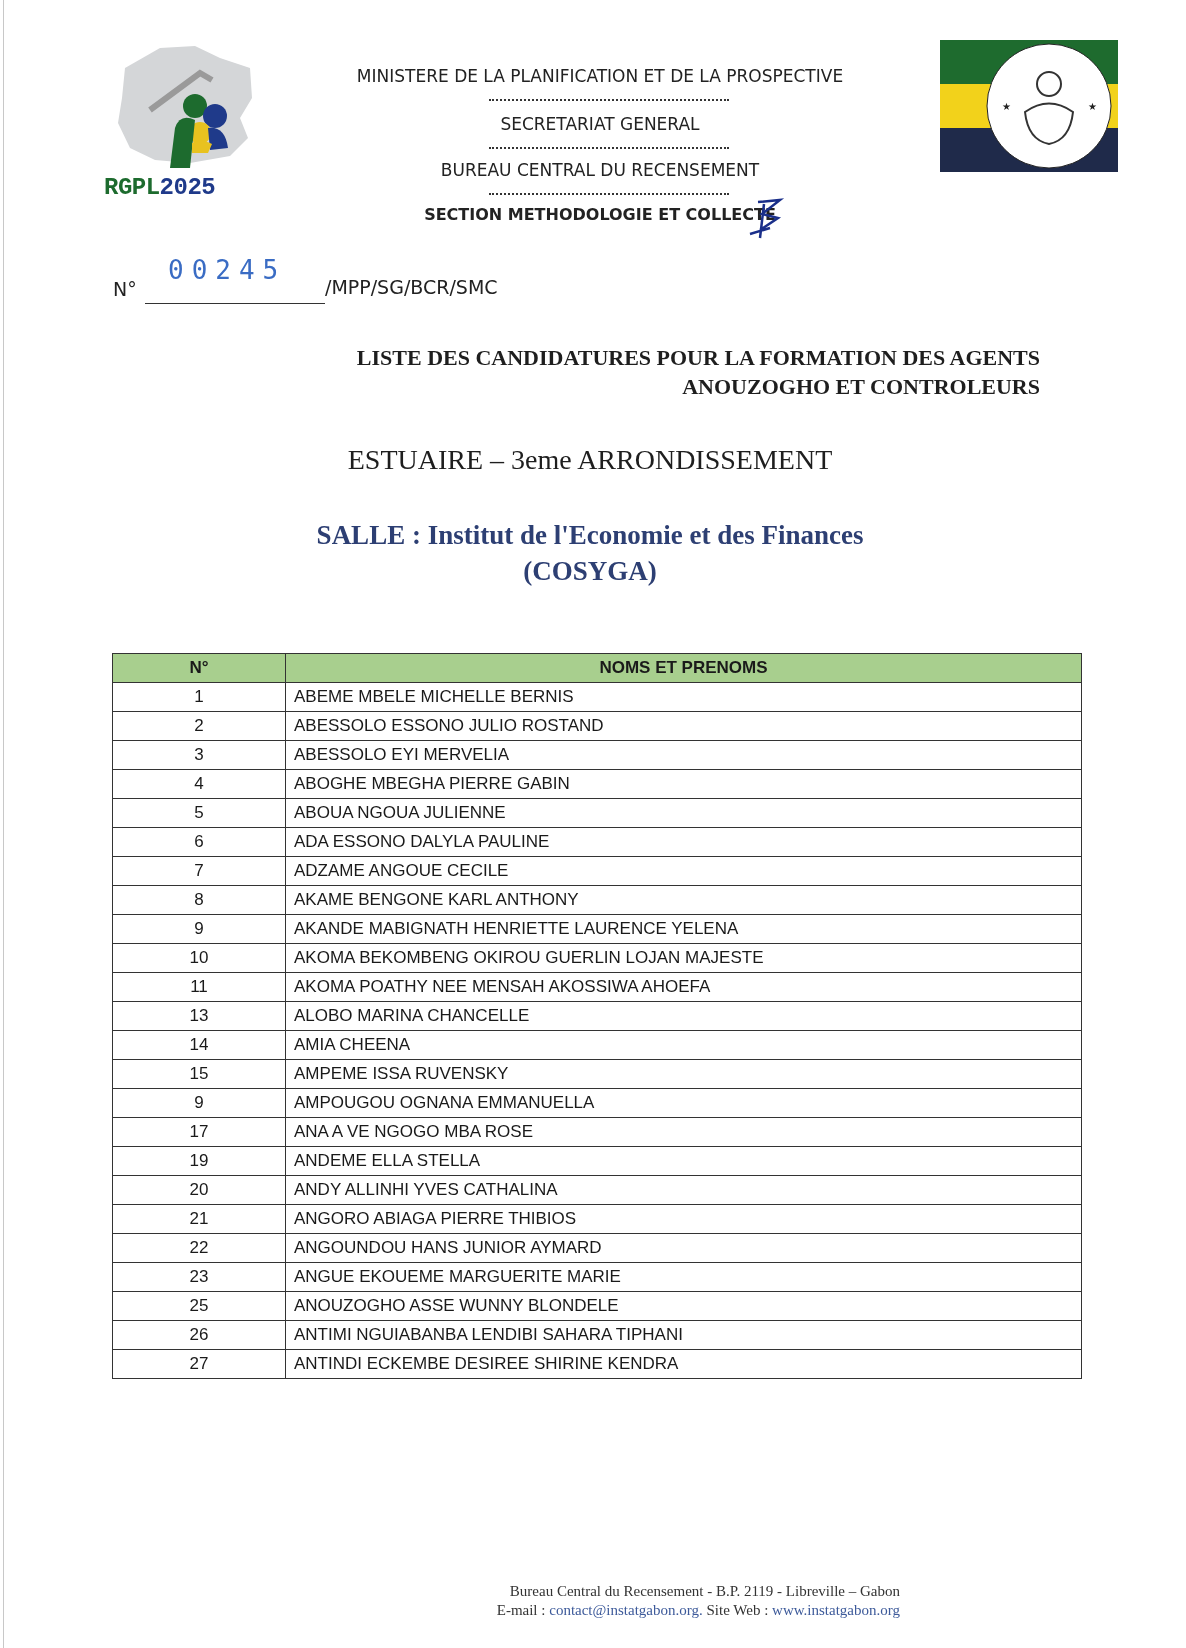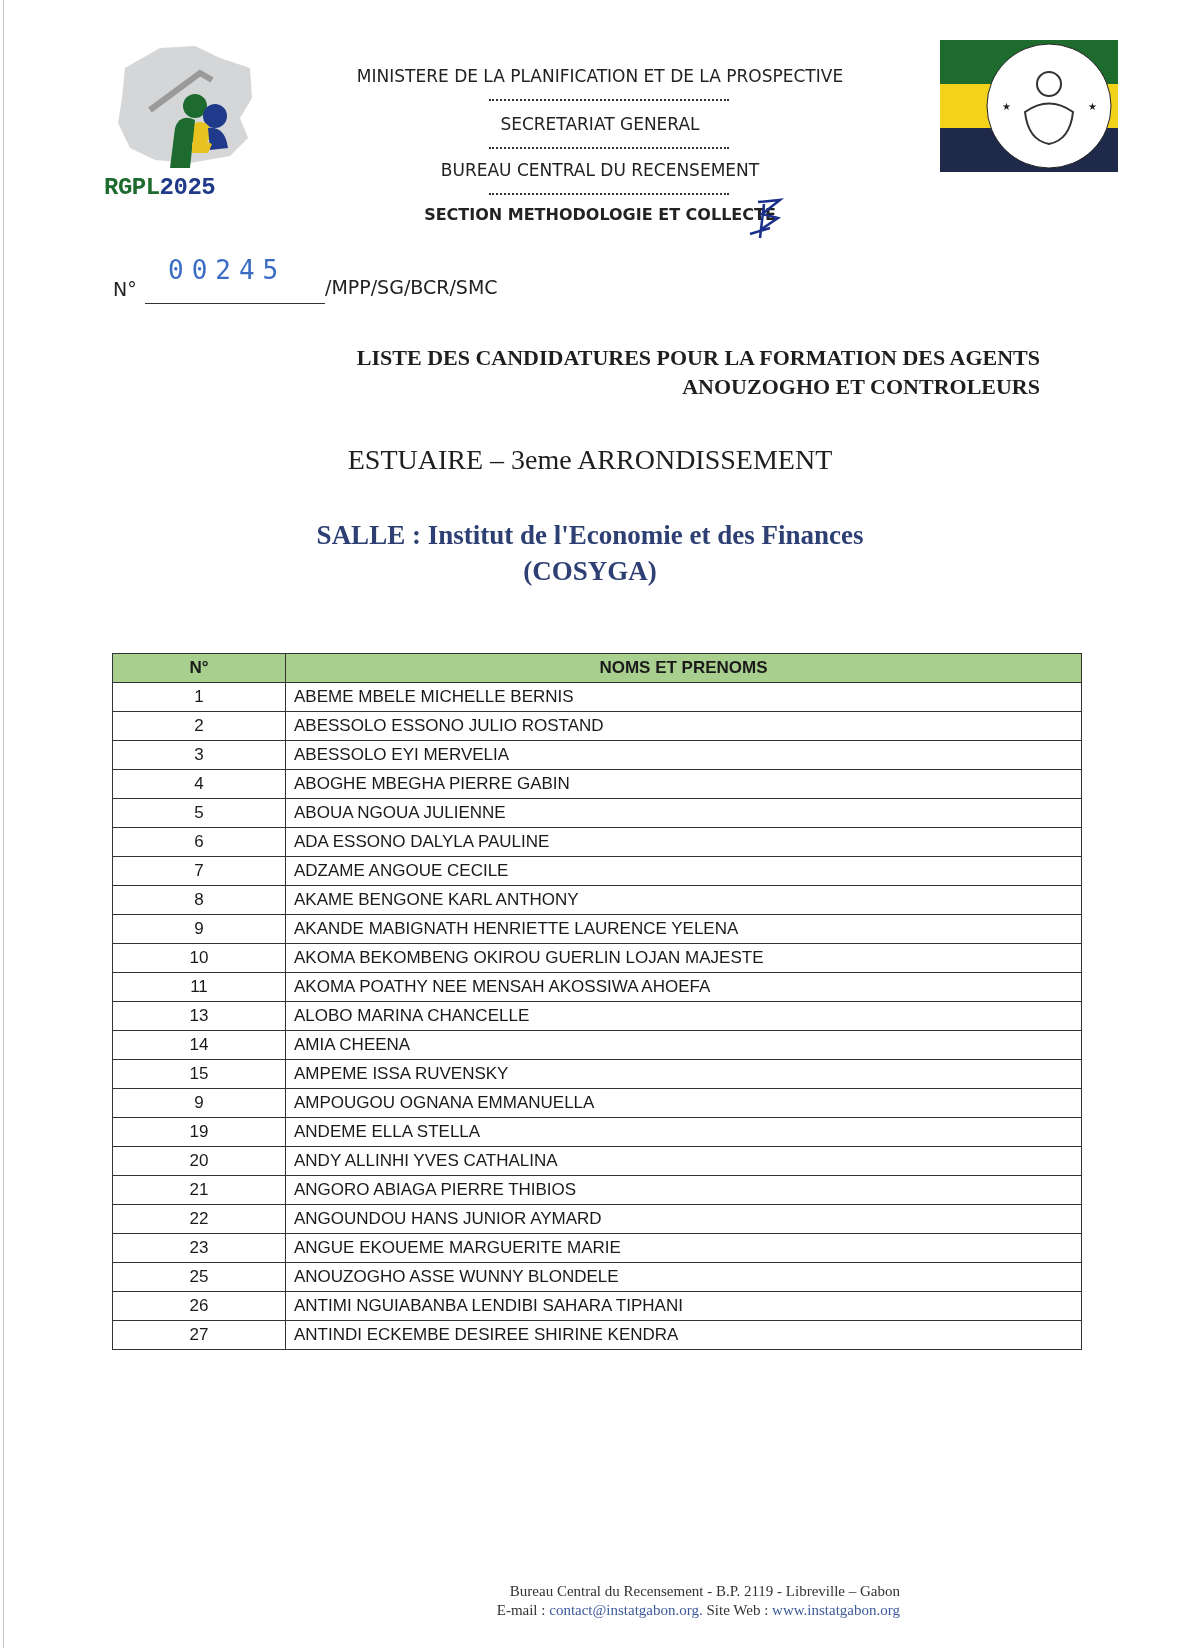--- a/index.html
+++ b/index.html
@@ -168,20 +168,24 @@
       </tr>
       <tr>
         <td class="num">15</td>
         <td class="name">AMPEME ISSA RUVENSKY</td>
       </tr>
       <tr>
         <td class="num">9</td>
         <td class="name">AMPOUGOU OGNANA EMMANUELLA</td>
       </tr>
       <tr>
+        <td class="num">17</td>
+        <td class="name">ANA A VE NGOGO MBA ROSE</td>
+      </tr>
+      <tr>
         <td class="num">19</td>
         <td class="name">ANDEME ELLA STELLA</td>
       </tr>
       <tr>
         <td class="num">20</td>
         <td class="name">ANDY ALLINHI YVES CATHALINA</td>
       </tr>
       <tr>
         <td class="num">21</td>
         <td class="name">ANGORO ABIAGA PIERRE THIBIOS</td>

